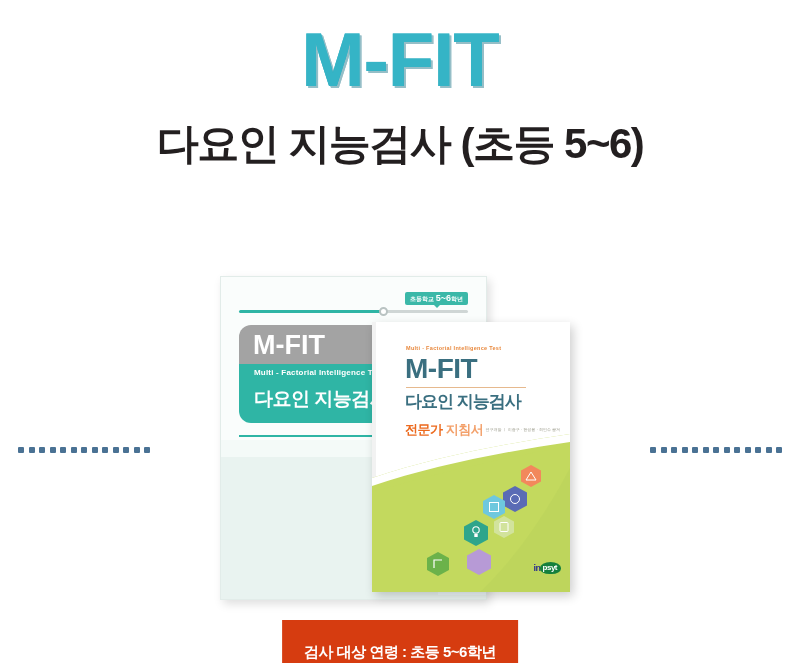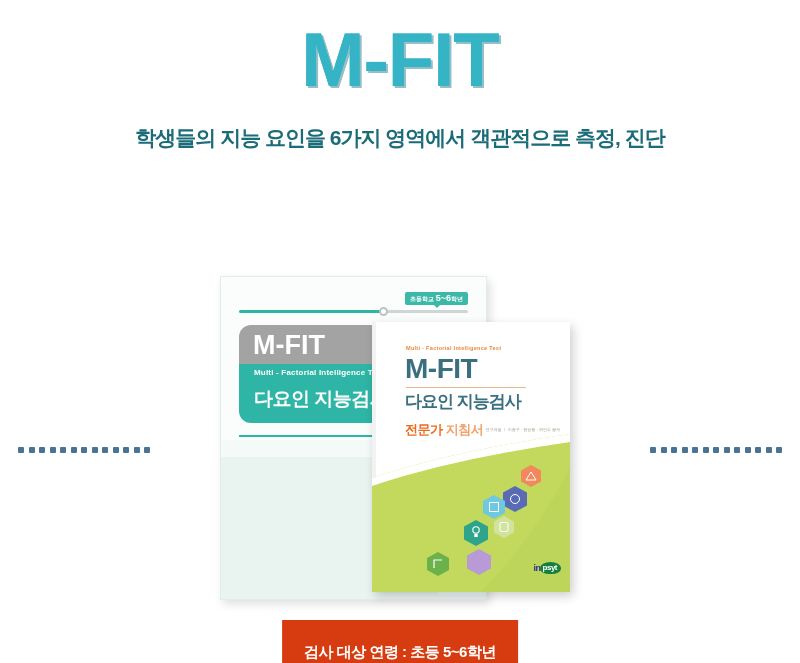--- a/index.html
+++ b/index.html
@@ -379,21 +379,21 @@
     letter-spacing: -0.5px;
     padding: 21px 22px 6px;
     white-space: nowrap;
   }
 </style>
 </head>
 <body>
 
 <div class="hero">
   <h1 class="brand-logo">M-FIT</h1>
-  <p class="hero-tagline">학생들의 지능 요인을 6가지 영역에서 객관적으로 측정, 진단</p>
+  <h2 class="hero-title">다요인 지능검사 (초등 5~6)</h2>
 </div>
 
 <div class="dot-rule left">
   <i></i>
     <i></i>
   <i></i>
     <i></i>
   <i></i>
     <i></i>
   <i></i>

